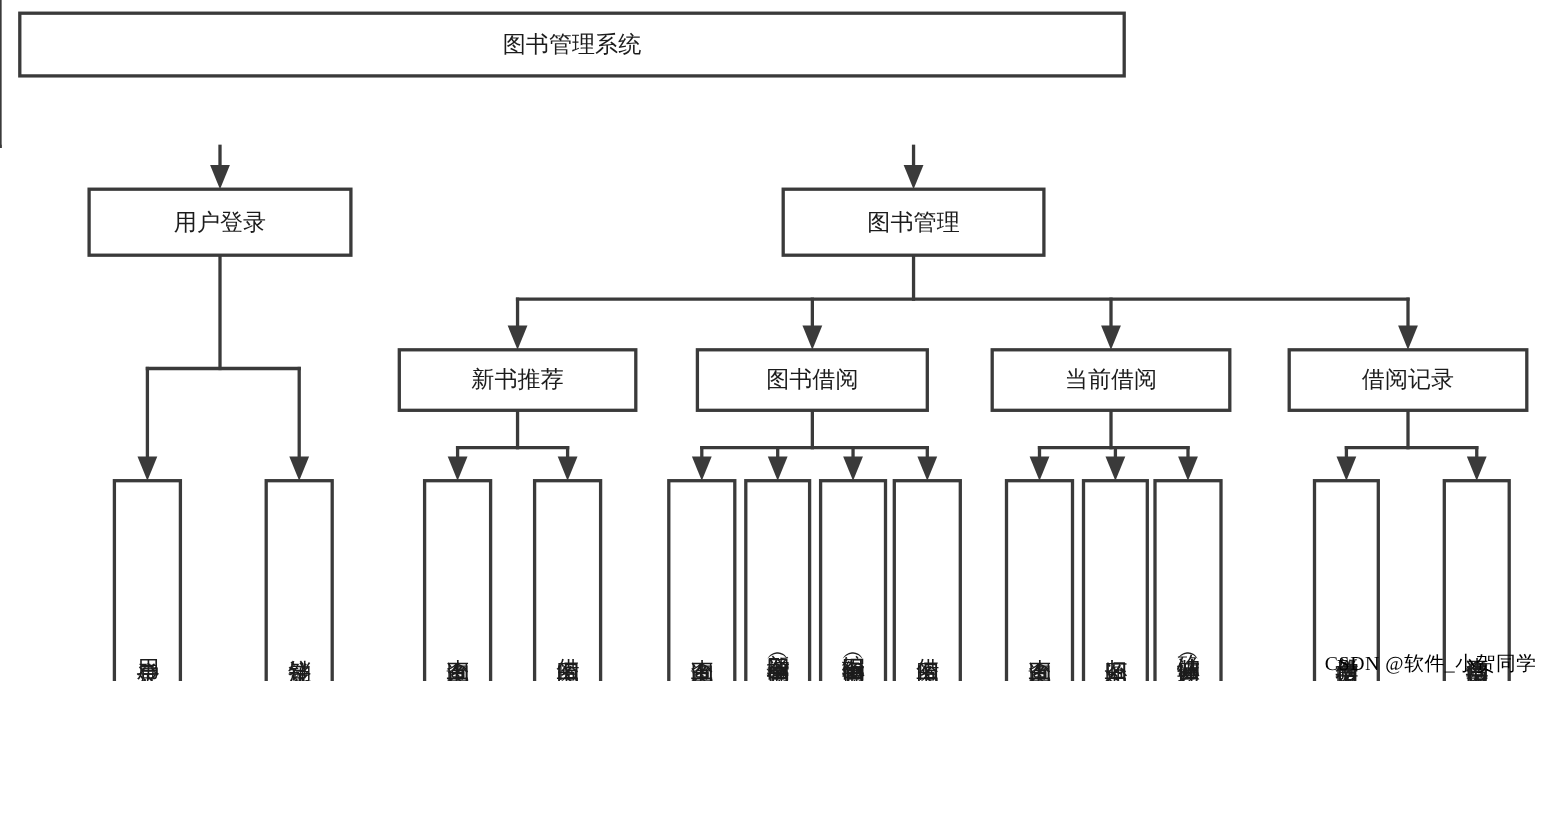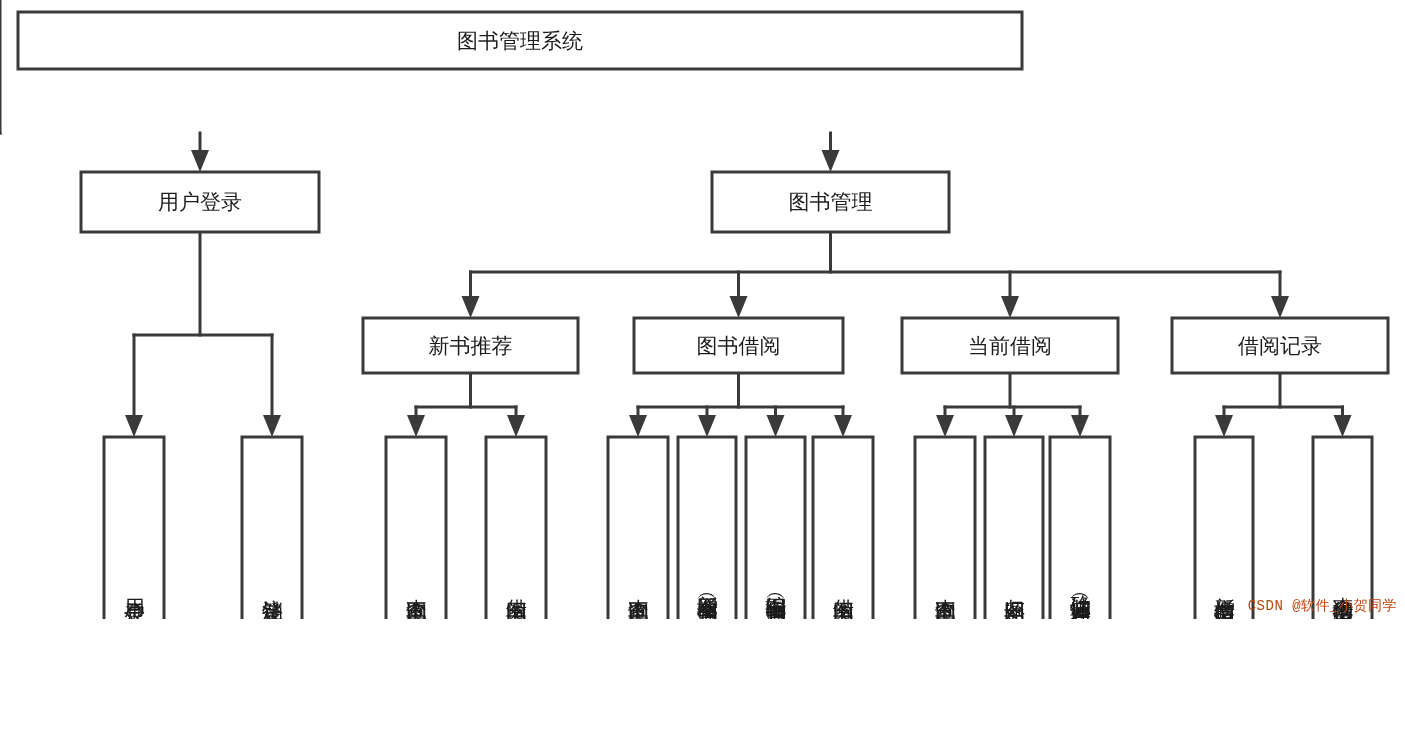--- a/index.html
+++ b/index.html
@@ -66,23 +66,23 @@
     overflow: hidden;
   }
   .vlabel-host {
     position: absolute;
     pointer-events: none;
   }
   .watermark {
     position: absolute;
     right: 8px;
     bottom: 4px;
-    font-family: Liberation Mono, monospace;
-    font-size: 14px;
-    color: #c2410c;
+    font-family: Liberation Serif, serif;
+    font-size: 18px;
+    color: #000000;
     white-space: nowrap;
     letter-spacing: 0.5px;
   }
 </style>
 </head>
 <body>
 
 <div id="diagram-root">
   <svg class="tree-canvas" viewBox="0 0 1405 747">
     <defs></defs>

